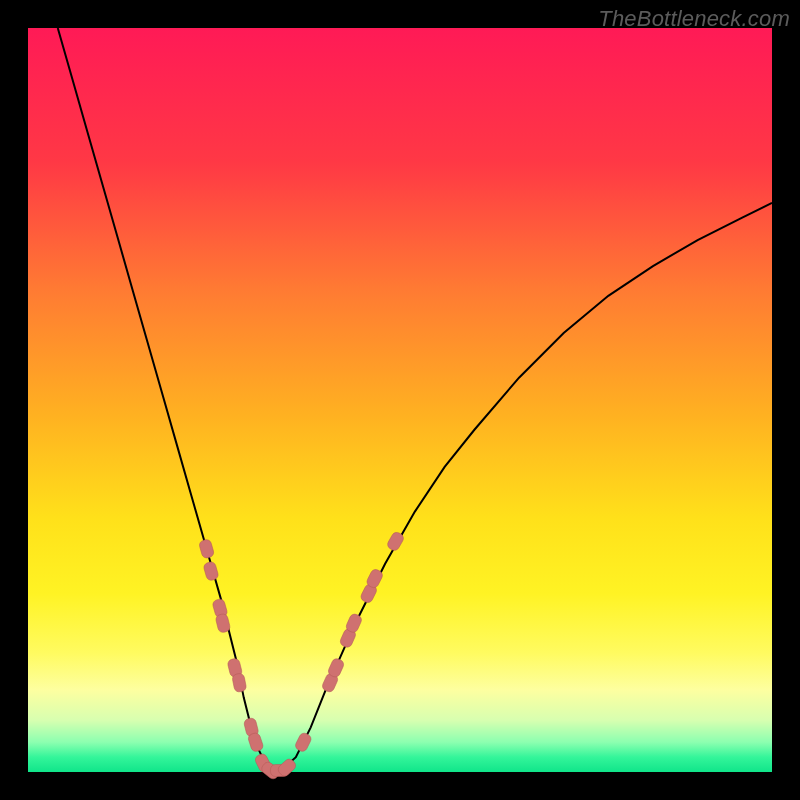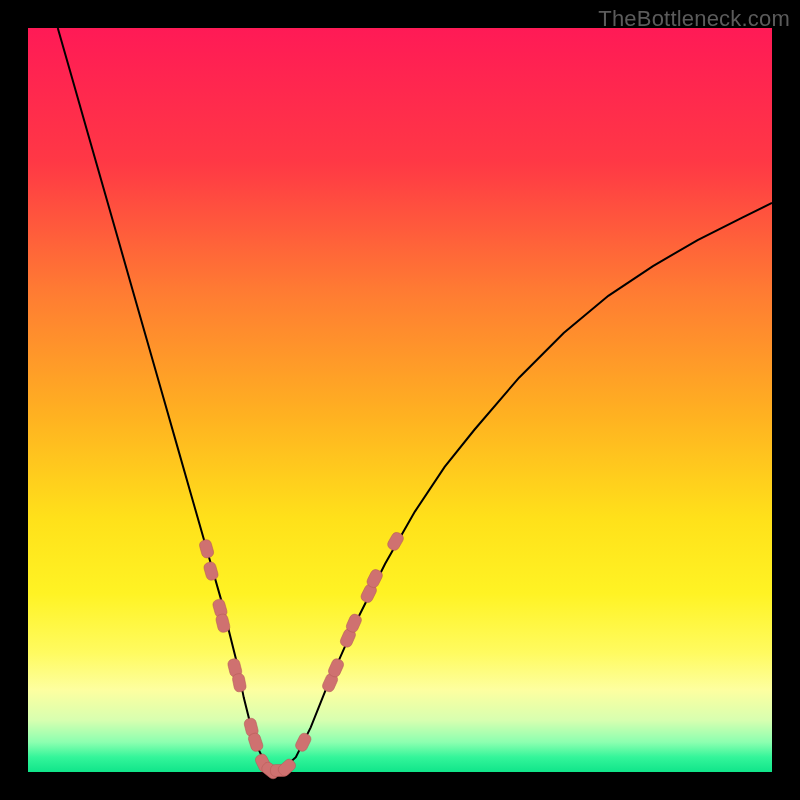--- a/index.html
+++ b/index.html
@@ -29,20 +29,21 @@
   }
   .watermark {
     position: absolute;
     top: 6px;
     right: 10px;
     font-size: 22px;
     font-weight: 500;
     color: #5b5b5b;
     letter-spacing: 0.2px;
     user-select: none;
+    font-style: italic;
   }
   svg.curve {
     position: absolute;
     left: 0;
     top: 0;
     width: 744px;
     height: 744px;
     overflow: visible;
   }
   .curve-path {

